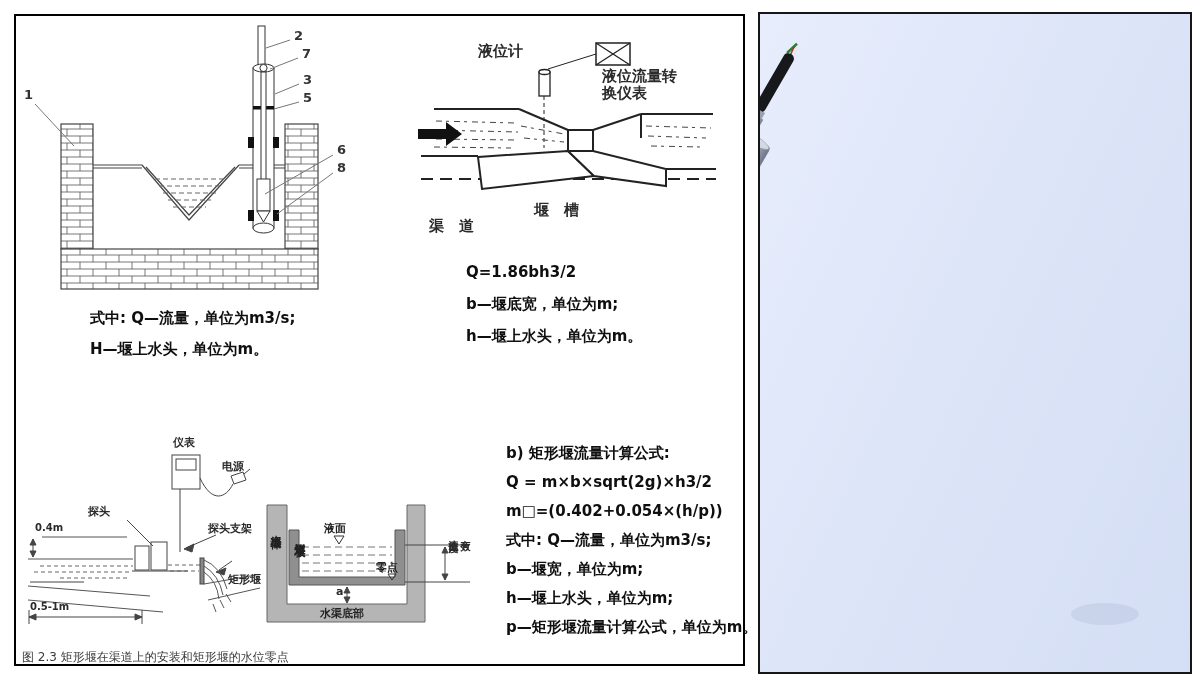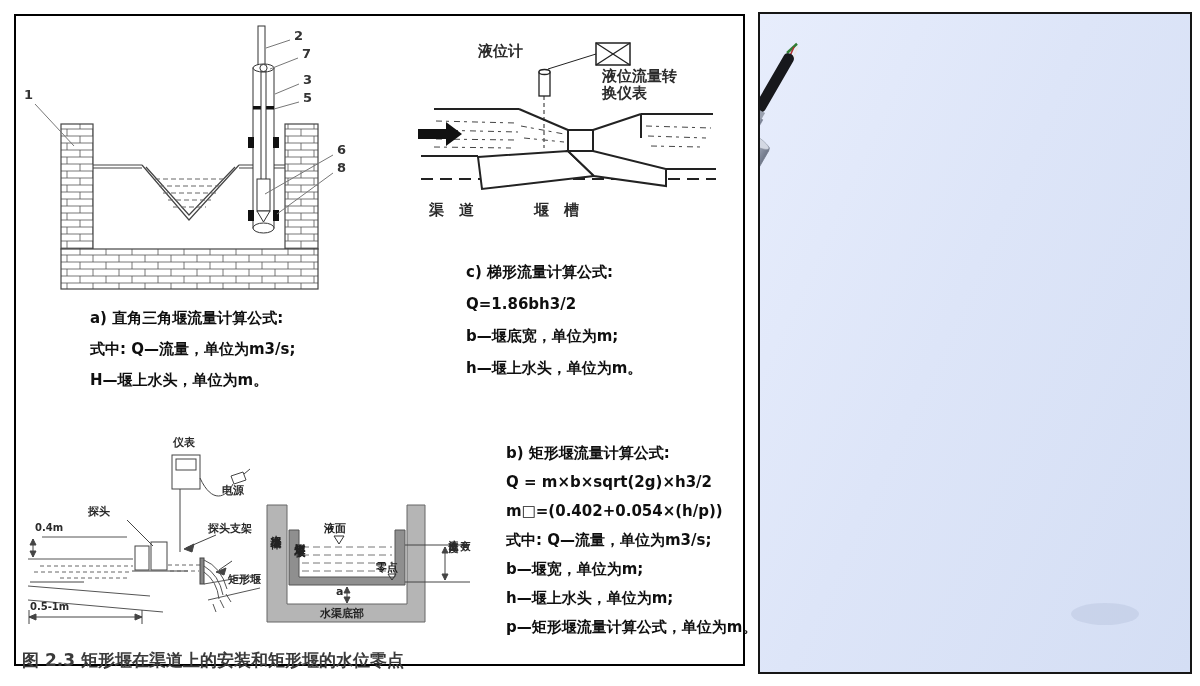--- a/index.html
+++ b/index.html
@@ -15,21 +15,21 @@
   .lbl{position:absolute;color:#2b2b2b;font-weight:bold;white-space:pre;line-height:1.1;}
   .cn15{font-size:15px;}
   .cn11{font-size:11px;}
   .cn10{font-size:10px;}
   .num{font-size:13px;color:#333;}
   .vert{writing-mode:vertical-rl;text-orientation:upright;letter-spacing:1px;}
   .fblock{position:absolute;color:#0f0f0f;font-weight:bold;font-size:15px;}
   .fline{white-space:pre;height:31px;line-height:31px;}
   .fb32 .fline{height:32px;line-height:32px;}
   .fb29 .fline{height:29px;line-height:29px;}
-  .caption{position:absolute;font-size:17px;font-weight:bold;color:#3a3a3a;white-space:pre;}
+  .caption{position:absolute;font-size:12px;font-weight:normal;color:#3a3a3a;white-space:pre;}
 </style>
 </head>
 <body>
 
 <div class="page">
 
   <div class="panel-left">
 
     <div class="diag" style="left:6px;top:8px;width:400px;height:290px;">
       <svg width="400" height="290" viewBox="0 0 400 290">
@@ -131,32 +131,30 @@
           <line x1="108" y1="112" x2="148" y2="116"></line>
           <line x1="230" y1="100" x2="295" y2="102"></line>
           <line x1="232" y1="110" x2="290" y2="112"></line>
           <line x1="235" y1="120" x2="285" y2="121"></line>
         </g>
         <polygon points="2,103 30,103 30,96 46,108 30,120 30,113 2,113" fill="#111"></polygon>
       </svg>
       <div class="lbl cn15" style="left:62px;top:17px;">液位计</div>
       <div class="lbl cn15" style="left:186px;top:42px;">液位流量转</div>
       <div class="lbl cn15" style="left:186px;top:59px;">换仪表</div>
-      <div class="lbl cn15" style="left:13px;top:176px;">渠　道</div>
+      <div class="lbl cn15" style="left:13px;top:192px;">渠　道</div>
       <div class="lbl cn15" style="left:118px;top:176px;">堰　槽</div>
     </div>
 
     <div class="fblock" style="left:74px;top:287px;">
-      <div class="fline">a) 直角三角堰流量计算公式:</div>
       <div class="fline">式中: Q—流量，单位为m3/s;</div>
       <div class="fline">H—堰上水头，单位为m。</div>
     </div>
 
     <div class="fblock fb32" style="left:450px;top:240px;">
-      <div class="fline">c) 梯形流量计算公式:</div>
       <div class="fline">Q=1.86bh3/2</div>
       <div class="fline">b—堰底宽，单位为m;</div>
       <div class="fline">h—堰上水头，单位为m。</div>
     </div>
 
     <div class="fblock fb29" style="left:490px;top:423px;">
       <div class="fline">b) 矩形堰流量计算公式:</div>
       <div class="fline">Q = m×b×sqrt(2g)×h3/2</div>
       <div class="fline">m□=(0.402+0.054×(h/p))</div>
       <div class="fline">式中: Q—流量，单位为m3/s;</div>
@@ -215,21 +213,21 @@
           <polygon points="13,129 10,123 16,123" fill="#444"></polygon>
           <line x1="10" y1="154" x2="64" y2="154"></line>
           <line x1="9" y1="182" x2="9" y2="196"></line>
           <line x1="122" y1="182" x2="122" y2="196"></line>
           <line x1="9" y1="189" x2="122" y2="189"></line>
           <polygon points="9,189 16,186 16,192" fill="#444"></polygon>
           <polygon points="122,189 115,186 115,192" fill="#444"></polygon>
         </g>
       </svg>
       <div class="lbl cn11" style="left:153px;top:9px;">仪表</div>
-      <div class="lbl cn11" style="left:202px;top:33px;margin-top:24px;">电源</div>
+      <div class="lbl cn11" style="left:202px;top:33px;">电源</div>
       <div class="lbl cn11" style="left:68px;top:78px;">探头</div>
       <div class="lbl cn11" style="left:188px;top:95px;">探头支架</div>
       <div class="lbl cn11" style="left:208px;top:130px;margin-top:16px;">矩形堰</div>
       <div class="lbl cn10" style="left:15px;top:94px;">0.4m</div>
       <div class="lbl cn10" style="left:10px;top:173px;">0.5-1m</div>
     </div>
 
     <div class="caption" style="left:6px;top:633px;">图 2.3 矩形堰在渠道上的安装和矩形堰的水位零点</div>
 
     <div class="diag" style="left:248px;top:474px;width:238px;height:158px;">

